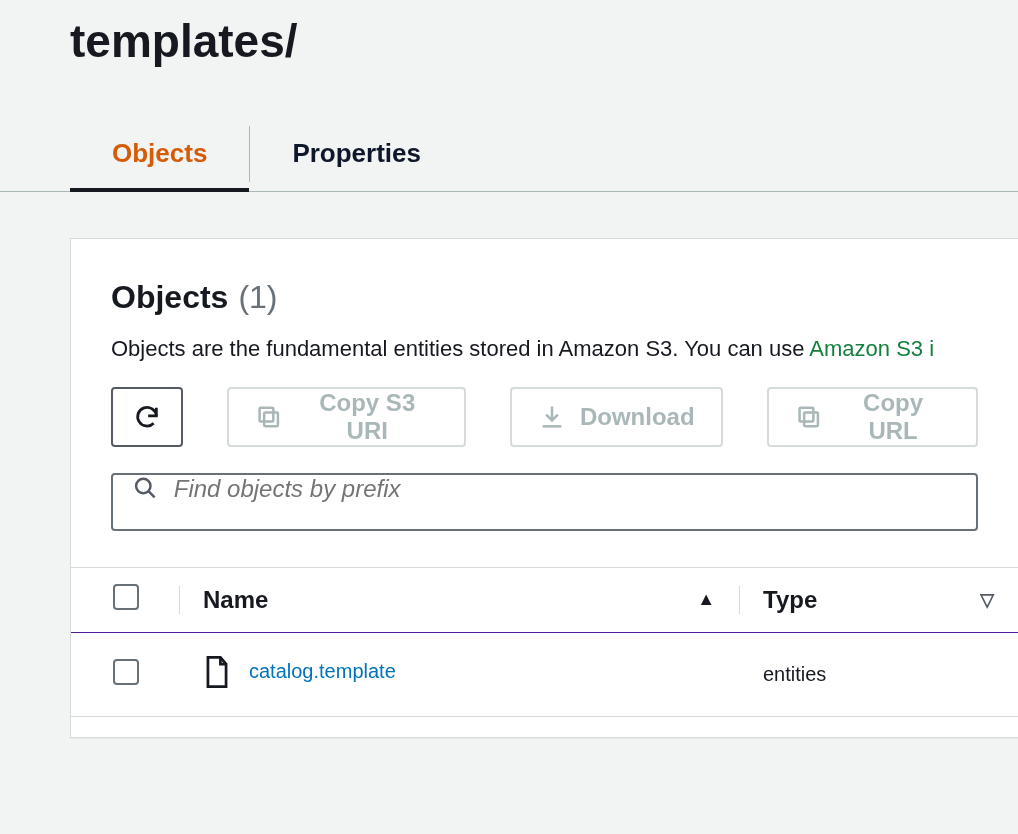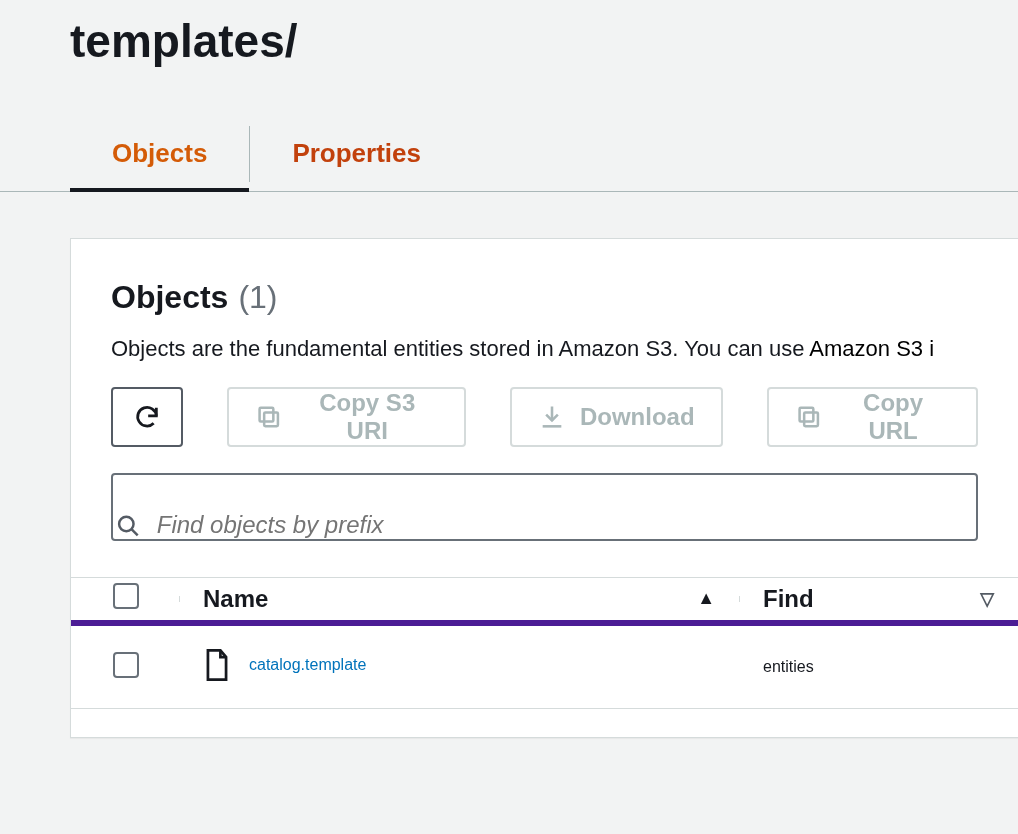--- a/index.html
+++ b/index.html
@@ -25,21 +25,21 @@
     align-items: flex-end;
     padding-left: 70px;
     margin-top: 44px;
     border-bottom: 1px solid #aab7b8;
     position: relative;
   }
   .tab {
     padding: 16px 42px 22px 42px;
     font-size: 26px;
     font-weight: 700;
-    color: #c2410c;
+    color: #0f172a;
     cursor: pointer;
     position: relative;
   }
   .tab.active {
     color: #d45b07;
   }
   .tab.active::after {
     content: "";
     position: absolute;
     left: 0; right: 0; bottom: -1px;
@@ -76,21 +76,21 @@
     color: #687078;
     font-weight: 500;
   }
   .panel-desc {
     margin-top: 18px;
     font-size: 22px;
     color: #16191f;
     line-height: 1.4;
   }
   .panel-desc a {
-    color: #000000;
+    color: #15803d;
     text-decoration: none;
   }
   .toolbar {
     display: flex;
     gap: 44px;
     margin-top: 22px;
     padding: 0 40px;
   }
   .btn {
     display: inline-flex;
@@ -111,25 +111,25 @@
     border-color: #d5dbdb;
     color: #aab7b8;
     cursor: default;
   }
   .btn svg { width: 28px; height: 28px; }
   .search-row {
     padding: 26px 40px 0 40px;
   }
   .search {
     display: flex;
-    align-items: flex-end;
+    align-items: flex-start;
     border: 2px solid #687078;
     border-radius: 4px;
-    height: 68px;
-    padding: 0 3px;
+    height: 58px;
+    padding: 0 20px;
     gap: 16px;
     background: #fff;
   }
   .search svg { width: 26px; height: 26px; color: #545b64; }
   .search input {
     border: none;
     outline: none;
     font-size: 24px;
     font-style: italic;
     color: #687078;
@@ -139,35 +139,35 @@
   table {
     width: 100%;
     border-collapse: collapse;
     margin-top: 36px;
   }
   thead th {
     text-align: left;
     font-size: 24px;
     font-weight: 700;
     color: #16191f;
-    padding: 5px 24px;
+    padding: 16px 24px;
     border-top: 1px solid #d5dbdb;
-    border-bottom: 6px solid #4c1d95;
+    border-bottom: 1px solid #4c1d95;
     background: #fff;
     position: relative;
   }
   thead th + th::before {
     content: "";
     position: absolute;
     left: 0; top: 18px; bottom: 18px;
     width: 1px;
     background: #d5dbdb;
   }
   tbody td {
-    font-size: 16px;
+    font-size: 20px;
     padding: 22px 24px;
     border-bottom: 1px solid #d5dbdb;
     vertical-align: middle;
   }
   tbody td a { color: #0073bb; text-decoration: none; }
   .th-inner {
     display: flex;
     align-items: center;
     justify-content: space-between;
     gap: 12px;
@@ -261,21 +261,21 @@
         <tr>
           <th class="col-check"><span class="chk"></span></th>
           <th class="col-name">
             <div class="th-inner">
               <span>Name</span>
               <span class="sort-icon">▲</span>
             </div>
           </th>
           <th>
             <div class="th-inner">
-              <span>Find</span>
+              <span>Type</span>
               <span class="sort-icon sort-filter">▽</span>
             </div>
           </th>
         </tr>
       </thead>
       <tbody>
         <tr>
           <td class="col-check"><span class="chk"></span></td>
           <td>
             <span class="file-cell">

